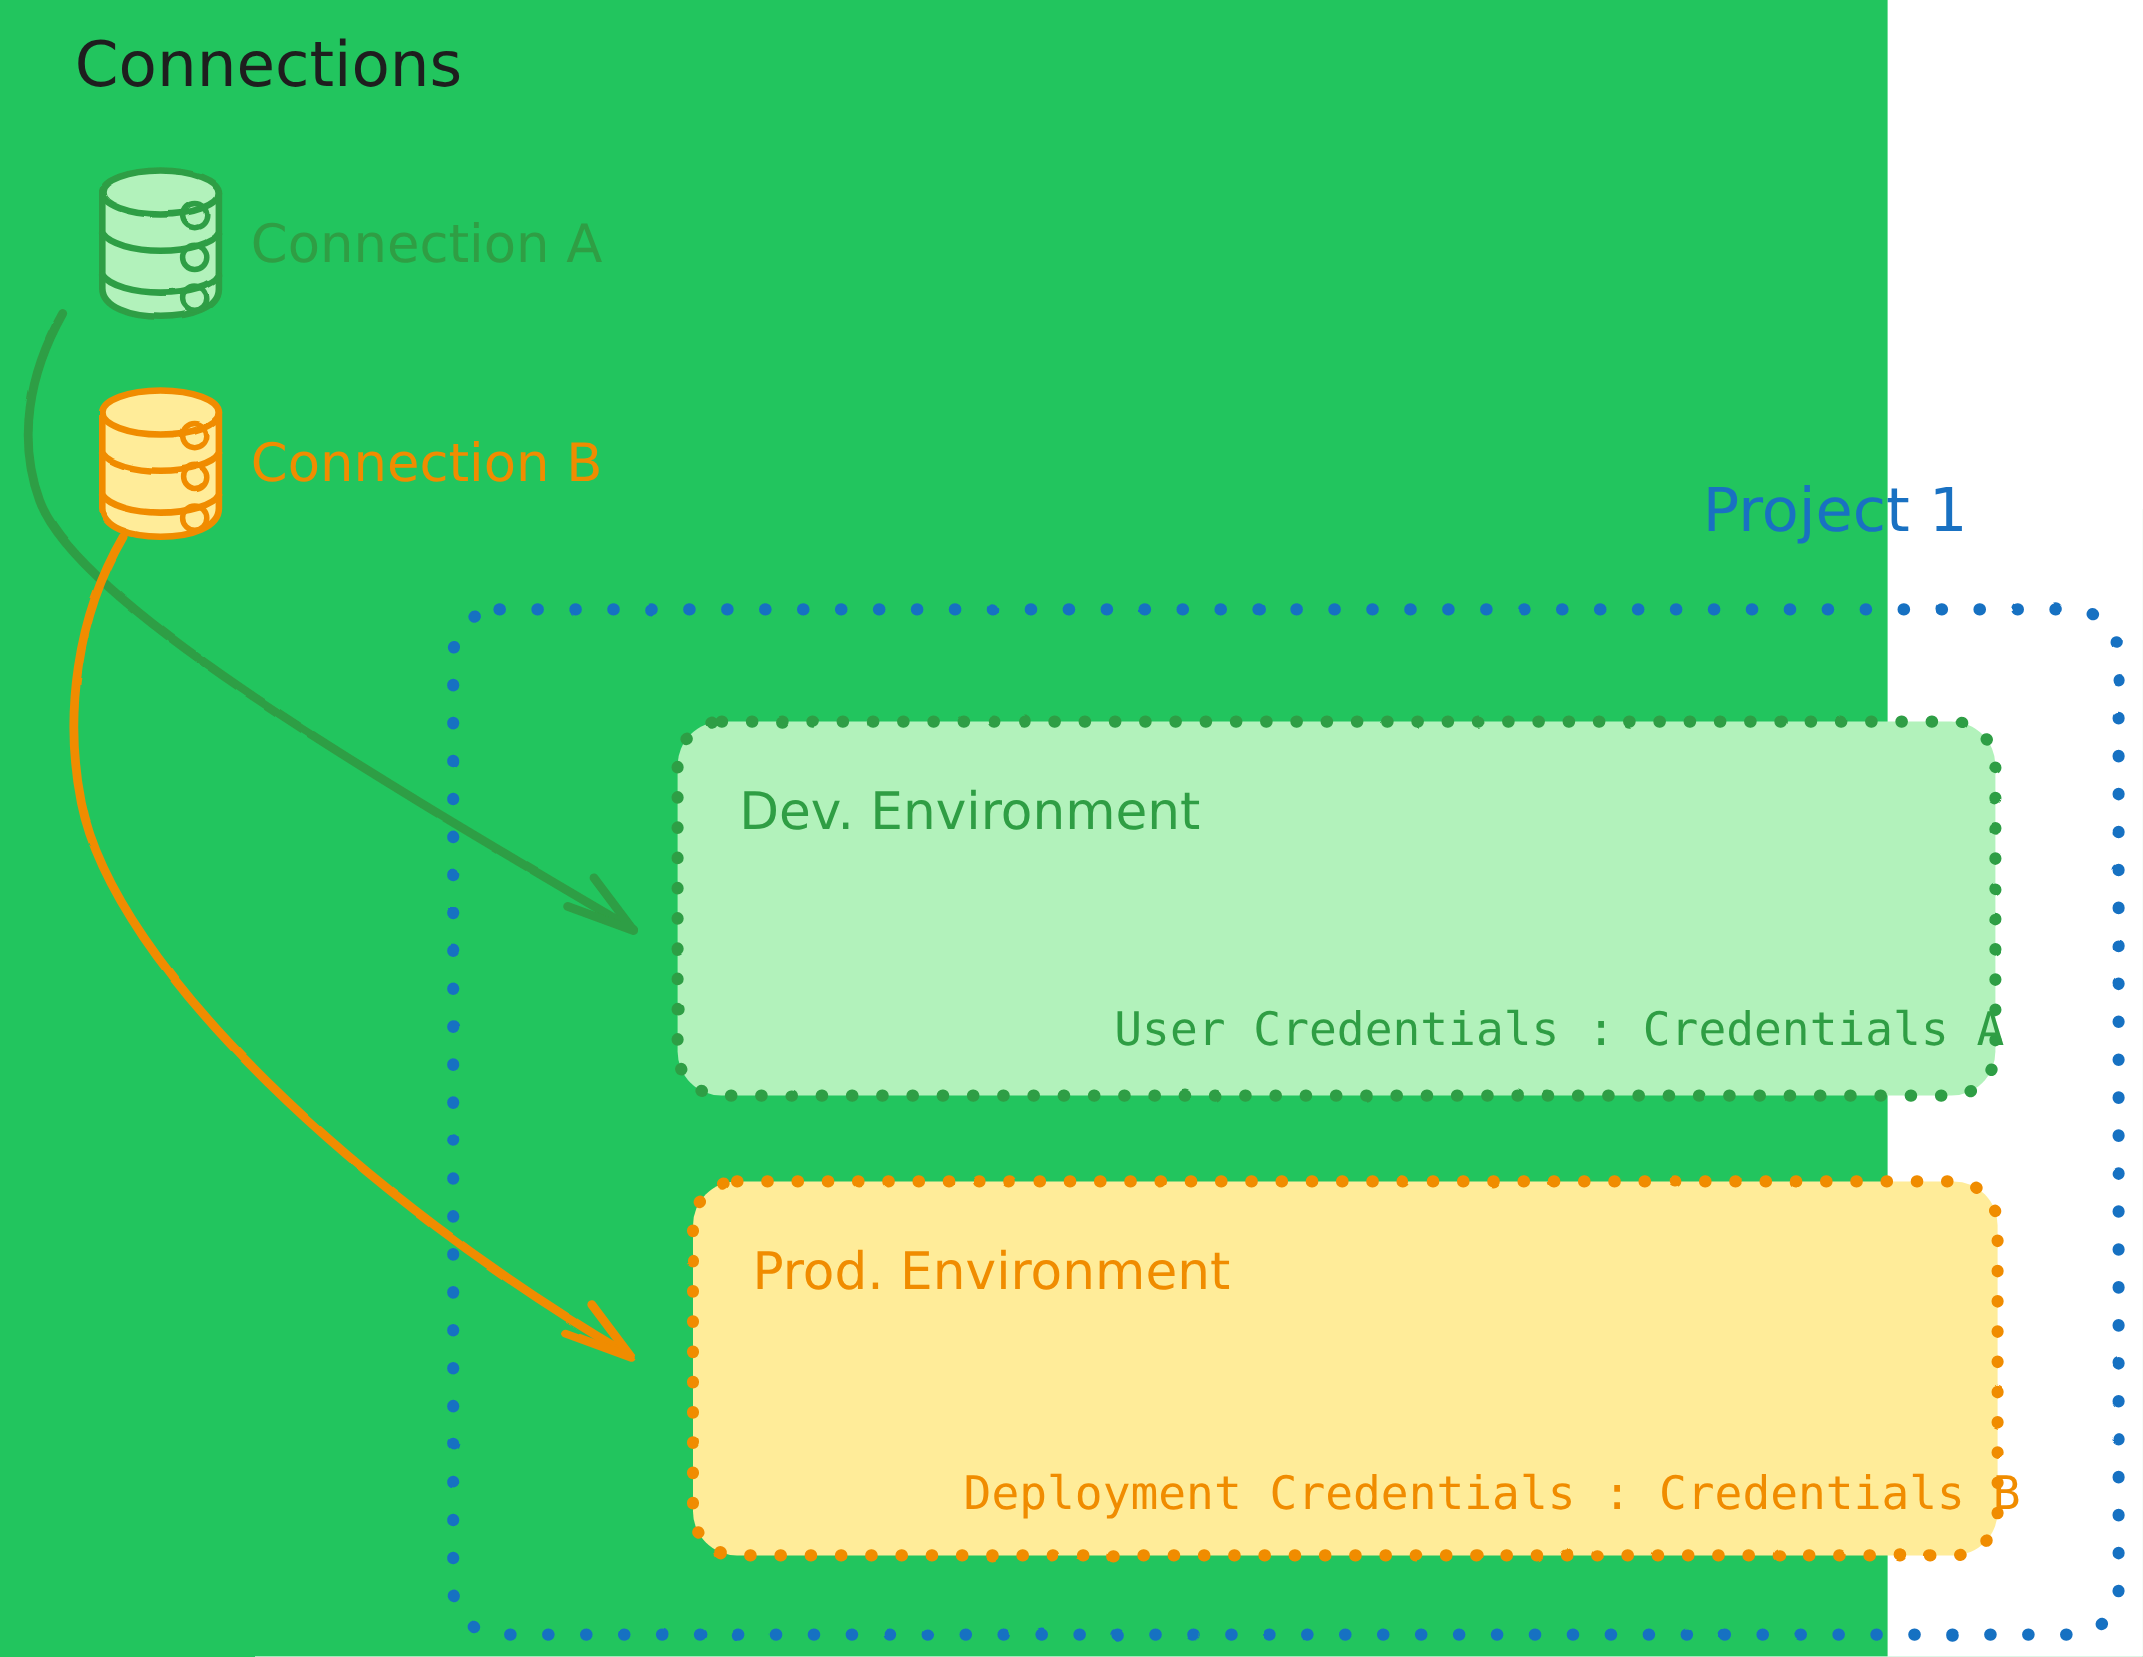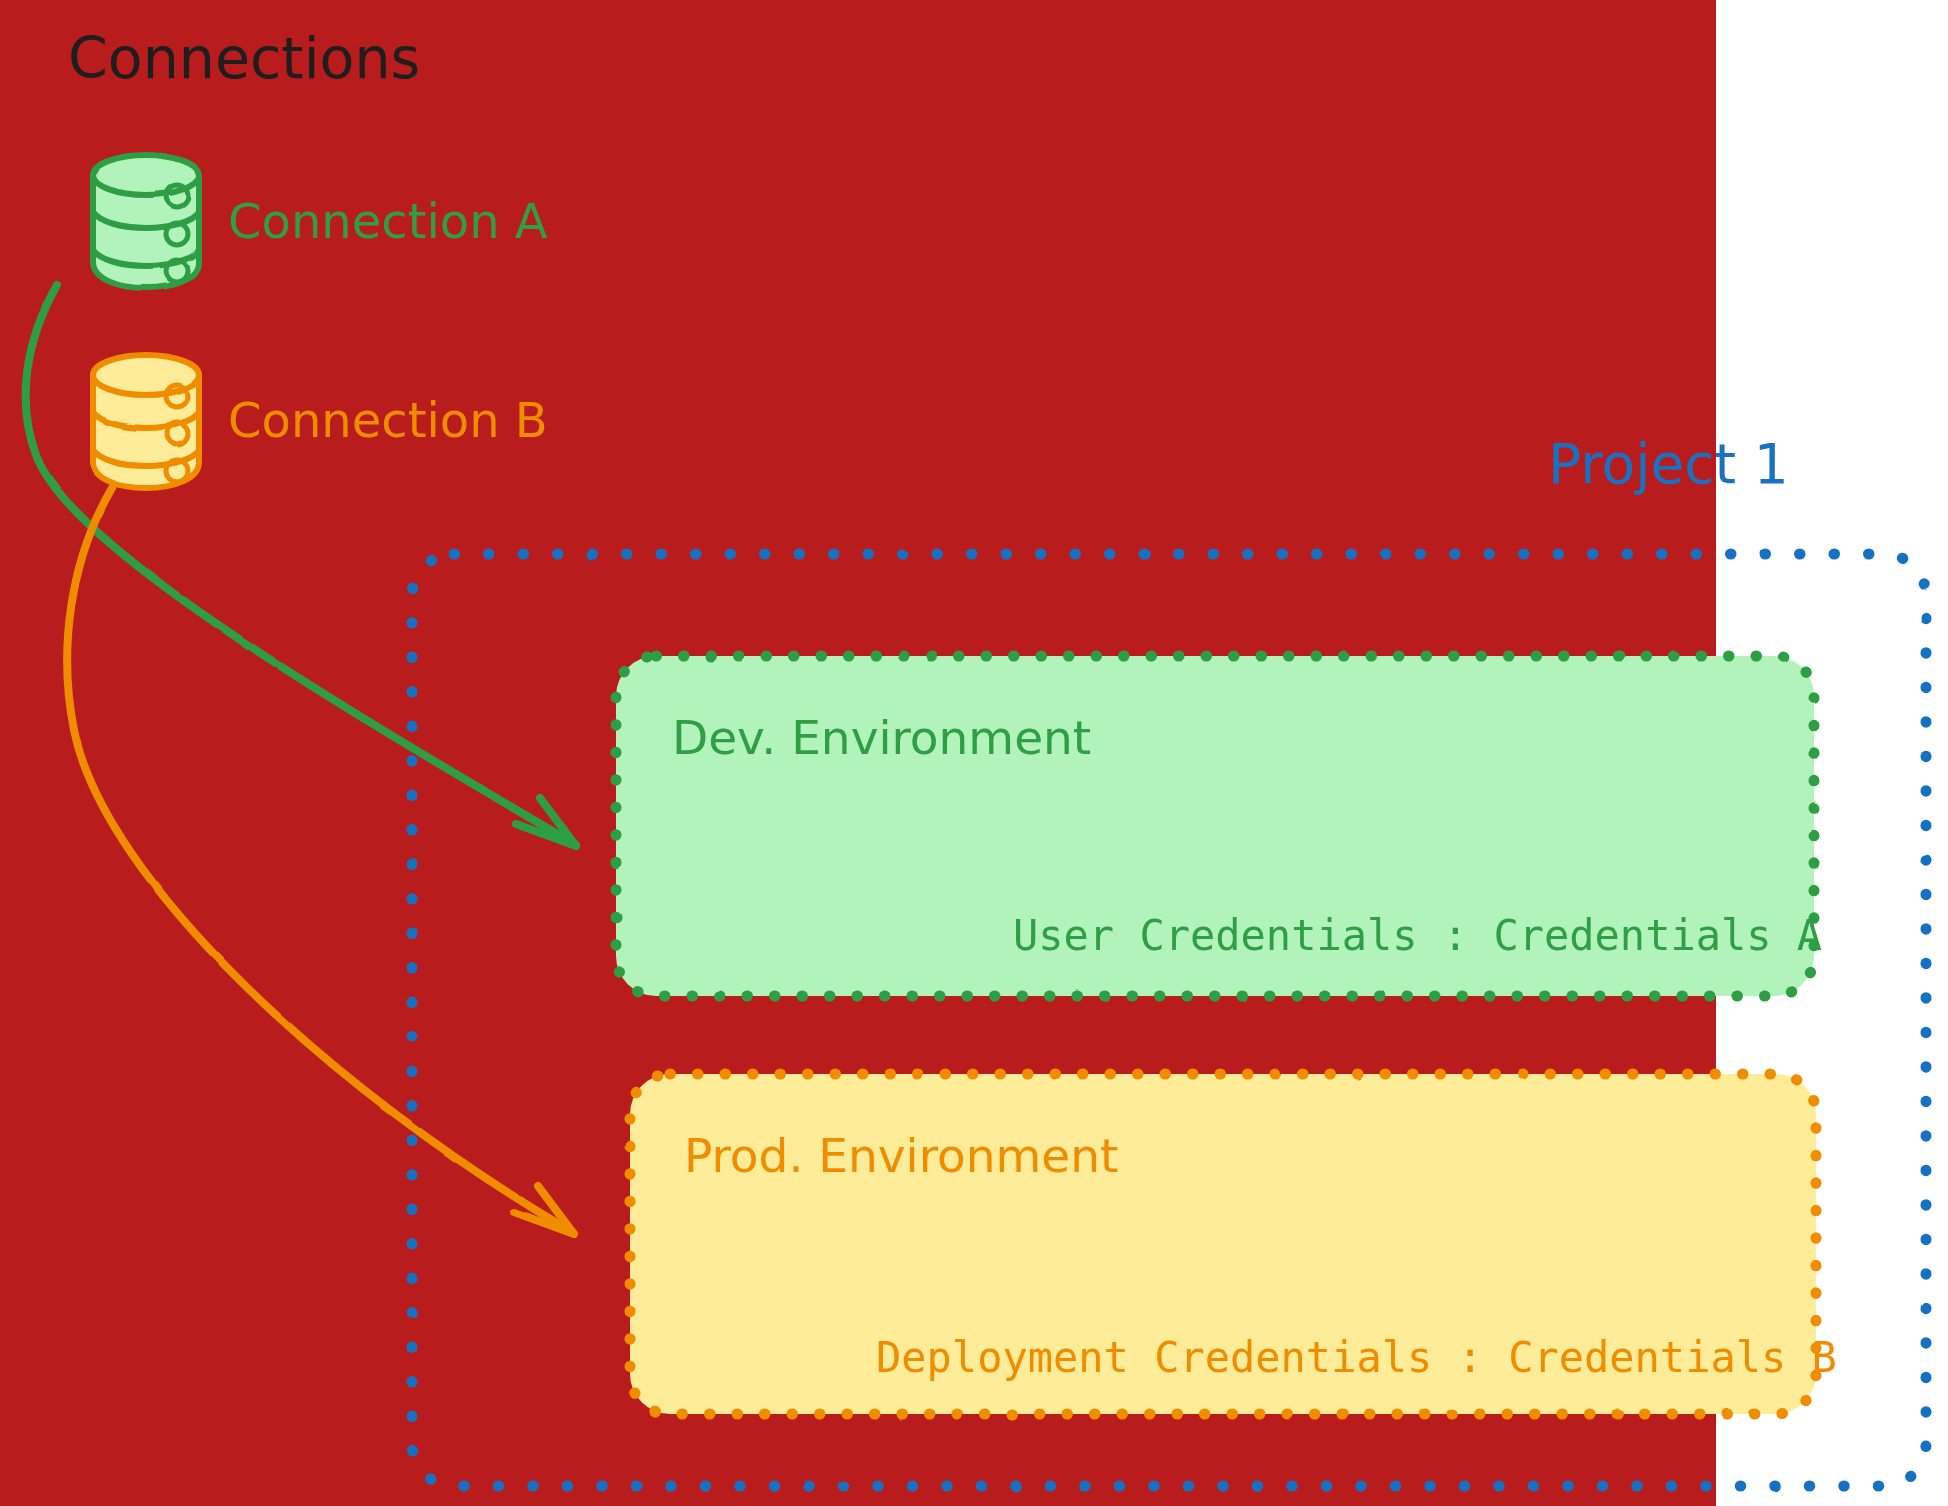--- a/index.html
+++ b/index.html
@@ -10,21 +10,21 @@
   body {
     width: 1948px;
     height: 1506px;
     overflow: hidden;
     font-family: "DejaVu Sans", sans-serif;
   }
   #canvas {
     position: relative;
     width: 1716px;
     height: 1506px;
-    background: #b91c1c;
+    background: #22c55e;
   }
   svg.layer {
     position: absolute;
     top: 0;
     left: 0;
     width: 1948px;
     height: 1506px;
   }
   .hand {
     font-family: "DejaVu Sans", sans-serif;

